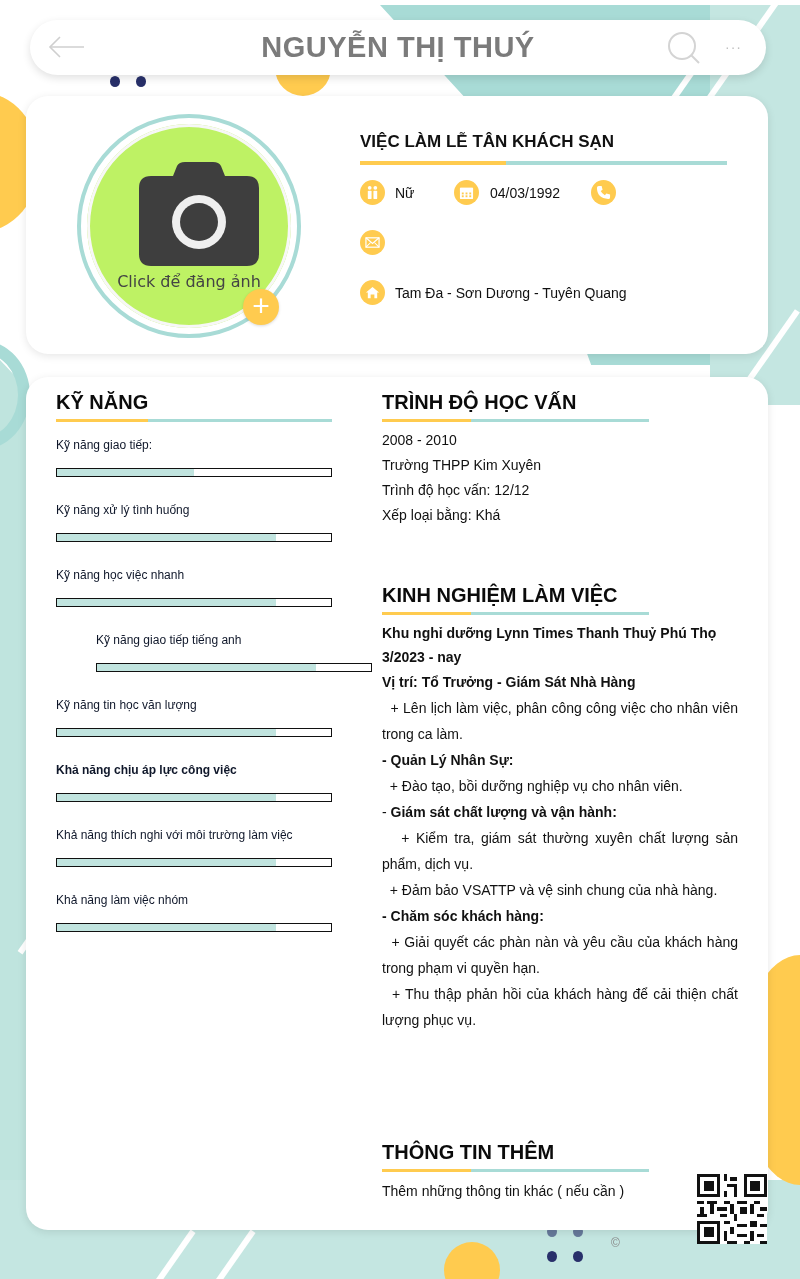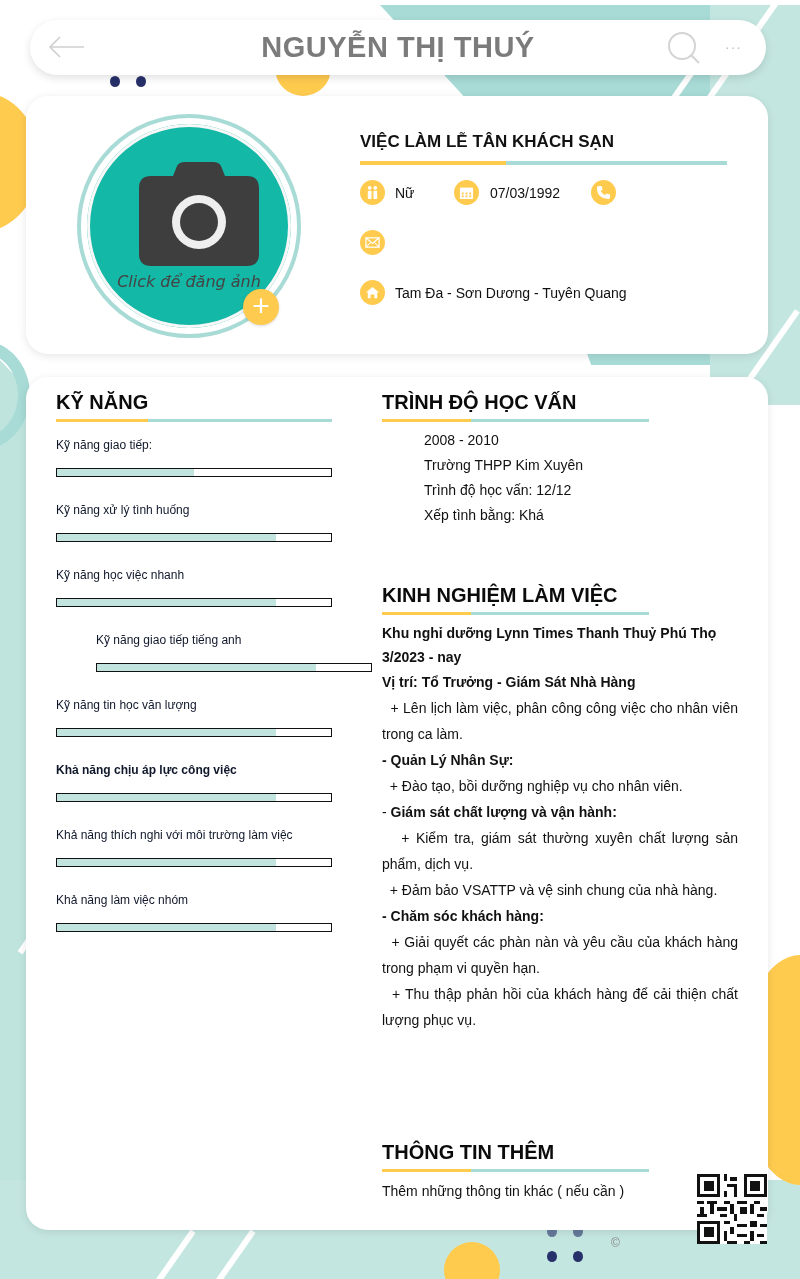--- a/index.html
+++ b/index.html
@@ -48,21 +48,21 @@
   .card-profile { left: 26px; top: 96px; width: 742px; height: 258px; }
   .card-main { left: 26px; top: 377px; width: 742px; height: 853px; }
 
   
   .avatar-wrap {
     position: absolute; left: 51px; top: 18px; width: 224px; height: 224px; border-radius: 50%;
     border: 4px solid #a8dbd6; background: #fff; cursor: pointer;
   }
   .avatar-inner {
     position: absolute; left: 6px; top: 6px; right: 6px; bottom: 6px; border-radius: 50%;
-    background: #14b8a6; box-shadow: inset 0 0 0 3px #f7f7f7; font-style: italic;
+    background: #bef264; box-shadow: inset 0 0 0 3px #f7f7f7;
   }
   .camera { position: absolute; left: 52px; top: 38px; width: 120px; height: 104px; }
   .avatar-label { position: absolute; left: 0; right: 0; top: 148px; text-align: center;
     font-family: "DejaVu Sans", sans-serif; font-size: 16px; color: #444; }
   .avatar-add { position: absolute; left: 217px; top: 193px; width: 36px; height: 36px; border-radius: 50%;
     background: #ffcb4f; color: #fff; font-size: 30px; line-height: 34px; text-align: center; z-index: 4;
     box-shadow: 0 1px 3px rgba(0,0,0,0.15); cursor: pointer; font-weight: 300; }
 
   
   .job-title { position: absolute; left: 334px; top: 36px; font-size: 17px; font-weight: bold; color: #111; }
@@ -80,21 +80,21 @@
   .sec-line .y { position: absolute; left: 0; top: 0; height: 3px; background: #ffcb4f; }
 
   
   .skill { position: absolute; left: 30px; width: 276px; }
   .skill-label { font-size: 12px; color: #0f172a; }
   .skill-bar { margin-top: 16px; width: 276px; height: 9px; border: 1.5px solid #111; background: #fff; position: relative; }
   .skill-fill { position: absolute; left: 0; top: 0; bottom: 0; background: #c1e4df; }
 
   
   .text-block { position: absolute; left: 356px; width: 356px; font-size: 14px; color: #111; }
-  .edu-line { height: 25px; line-height: 25px; margin-left: 42px; }
+  .edu-line { height: 25px; line-height: 25px; }
   .exp-line { line-height: 26px; min-height: 26px; text-align: justify; }
   .exp-line.bold { font-weight: bold; }
   .exp-line .b { font-weight: bold; }
 
   .qr { position: absolute; left: 697px; top: 1174px; width: 70px; height: 70px; z-index: 6; background: #fff; }
   .copyright { position: absolute; left: 611px; top: 1236px; font-size: 12px; color: #888; z-index: 6; }
 </style>
 </head>
 <body>
 
@@ -174,21 +174,21 @@
           <g fill="#ffcb4f">
             <rect x="3" y="8" width="2" height="2"></rect>
             <rect x="7" y="8" width="2" height="2"></rect>
             <rect x="11" y="8" width="2" height="2"></rect>
             <rect x="3" y="11" width="2" height="2"></rect>
             <rect x="7" y="11" width="2" height="2"></rect>
             <rect x="11" y="11" width="2" height="2"></rect>
           </g>
         </svg>
     </div>
-    <span class="info-text" style="margin-left:11px;">07/03/1992</span>
+    <span class="info-text" style="margin-left:11px;">04/03/1992</span>
   </div>
   <div class="info-row" style="left:565px; top:84px;">
     <div class="info-icon">
       <svg viewBox="0 0 16 16">
           <path d="M3 1 L6 1 L7 5 L5 6.5 Q6.5 9.5 9.5 11 L11 9 L15 10 L15 13 Q15 15 13 15 Q1 14 1 3 Q1 1 3 1 Z" fill="#fff"></path>
         </svg>
     </div>
     <span class="info-text"></span>
   </div>
   <div class="info-row" style="left:334px; top:134px;">
@@ -271,21 +271,21 @@
   </div>
 
   <div class="sec-title" style="left:356px; top:14px;">TRÌNH ĐỘ HỌC VẤN</div>
   <div class="sec-line" style="left:356px; top:42px; width:267px;">
       <div class="y" style="width:89px;"></div>
     </div>
   <div class="text-block" style="top:51px;">
     <div class="edu-line">2008 - 2010</div>
     <div class="edu-line">Trường THPP Kim Xuyên</div>
     <div class="edu-line">Trình độ học vấn: 12/12</div>
-    <div class="edu-line">Xếp tình bằng: Khá</div>
+    <div class="edu-line">Xếp loại bằng: Khá</div>
   </div>
 
   <div class="sec-title" style="left:356px; top:207px;">KINH NGHIỆM LÀM VIỆC</div>
   <div class="sec-line" style="left:356px; top:235px; width:267px;">
       <div class="y" style="width:89px;"></div>
     </div>
   <div class="text-block" style="top:244px;">
     <div class="exp-line bold" style="line-height:24px; min-height:24px;">Khu nghỉ dưỡng Lynn Times Thanh Thuỷ Phú Thọ</div>
     <div class="exp-line bold" style="line-height:25px; min-height:25px;">3/2023 - nay</div>
     <div class="exp-line bold" style="line-height:25px; min-height:25px;">Vị trí: Tổ Trưởng - Giám Sát Nhà Hàng</div>

